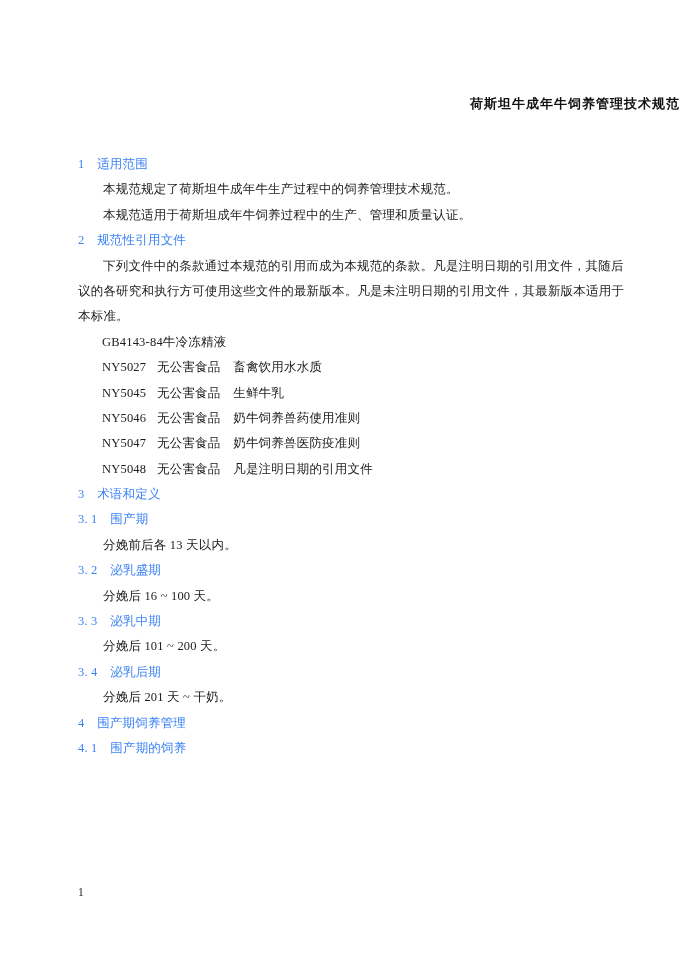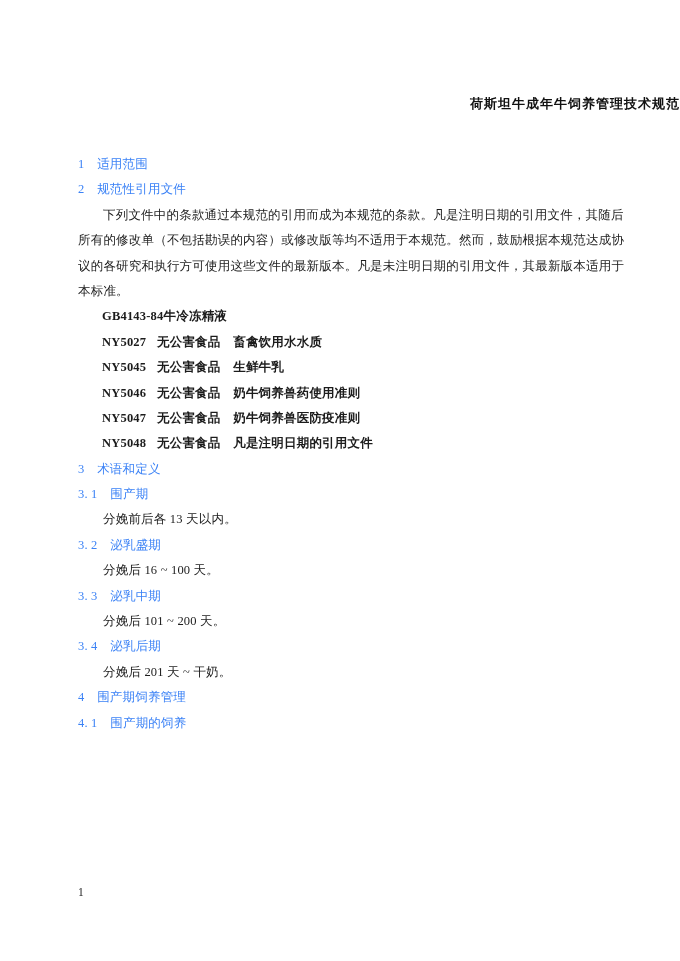--- a/index.html
+++ b/index.html
@@ -48,21 +48,20 @@
     color: #3b82f6;
   }
   .line.body {
     padding-left: 25px;
   }
   .line.cont {
     padding-left: 0;
   }
   .line.ref {
     padding-left: 24px;
-    font-weight: bold;
   }
   .ref-code {
     display: inline-block;
     min-width: 55px;
   }
   .page-number {
     position: absolute;
     left: 78px;
     top: 884px;
     font-size: 11.5px;
@@ -71,23 +70,24 @@
   }
 </style>
 </head>
 <body>
 
 <div class="page">
   <h1 class="doc-title">荷斯坦牛成年牛饲养管理技术规范</h1>
 
   <div class="content" id="doc-lines">
       <div class="line heading">1　适用范围</div>
+      <div class="line body">本规范规定了荷斯坦牛成年牛生产过程中的饲养管理技术规范。</div>
+      <div class="line body">本规范适用于荷斯坦成年牛饲养过程中的生产、管理和质量认证。</div>
       <div class="line heading">2　规范性引用文件</div>
       <div class="line body">下列文件中的条款通过本规范的引用而成为本规范的条款。凡是注明日期的引用文件，其随后</div>
-      <div class="line cont">所有的修改单（不包括勘误的内容）或修改版等均不适用于本规范。然而，鼓励根据本规范达成协</div>
       <div class="line cont">议的各研究和执行方可使用这些文件的最新版本。凡是未注明日期的引用文件，其最新版本适用于</div>
       <div class="line cont">本标准。</div>
       <div class="line ref"><span class="ref-code">GB4143-84</span><span class="ref-desc">牛冷冻精液</span></div>
       <div class="line ref"><span class="ref-code">NY5027</span><span class="ref-desc">无公害食品　畜禽饮用水水质</span></div>
       <div class="line ref"><span class="ref-code">NY5045</span><span class="ref-desc">无公害食品　生鲜牛乳</span></div>
       <div class="line ref"><span class="ref-code">NY5046</span><span class="ref-desc">无公害食品　奶牛饲养兽药使用准则</span></div>
       <div class="line ref"><span class="ref-code">NY5047</span><span class="ref-desc">无公害食品　奶牛饲养兽医防疫准则</span></div>
       <div class="line ref"><span class="ref-code">NY5048</span><span class="ref-desc">无公害食品　凡是注明日期的引用文件</span></div>
       <div class="line heading">3　术语和定义</div>
       <div class="line subheading">3. 1　围产期</div>

